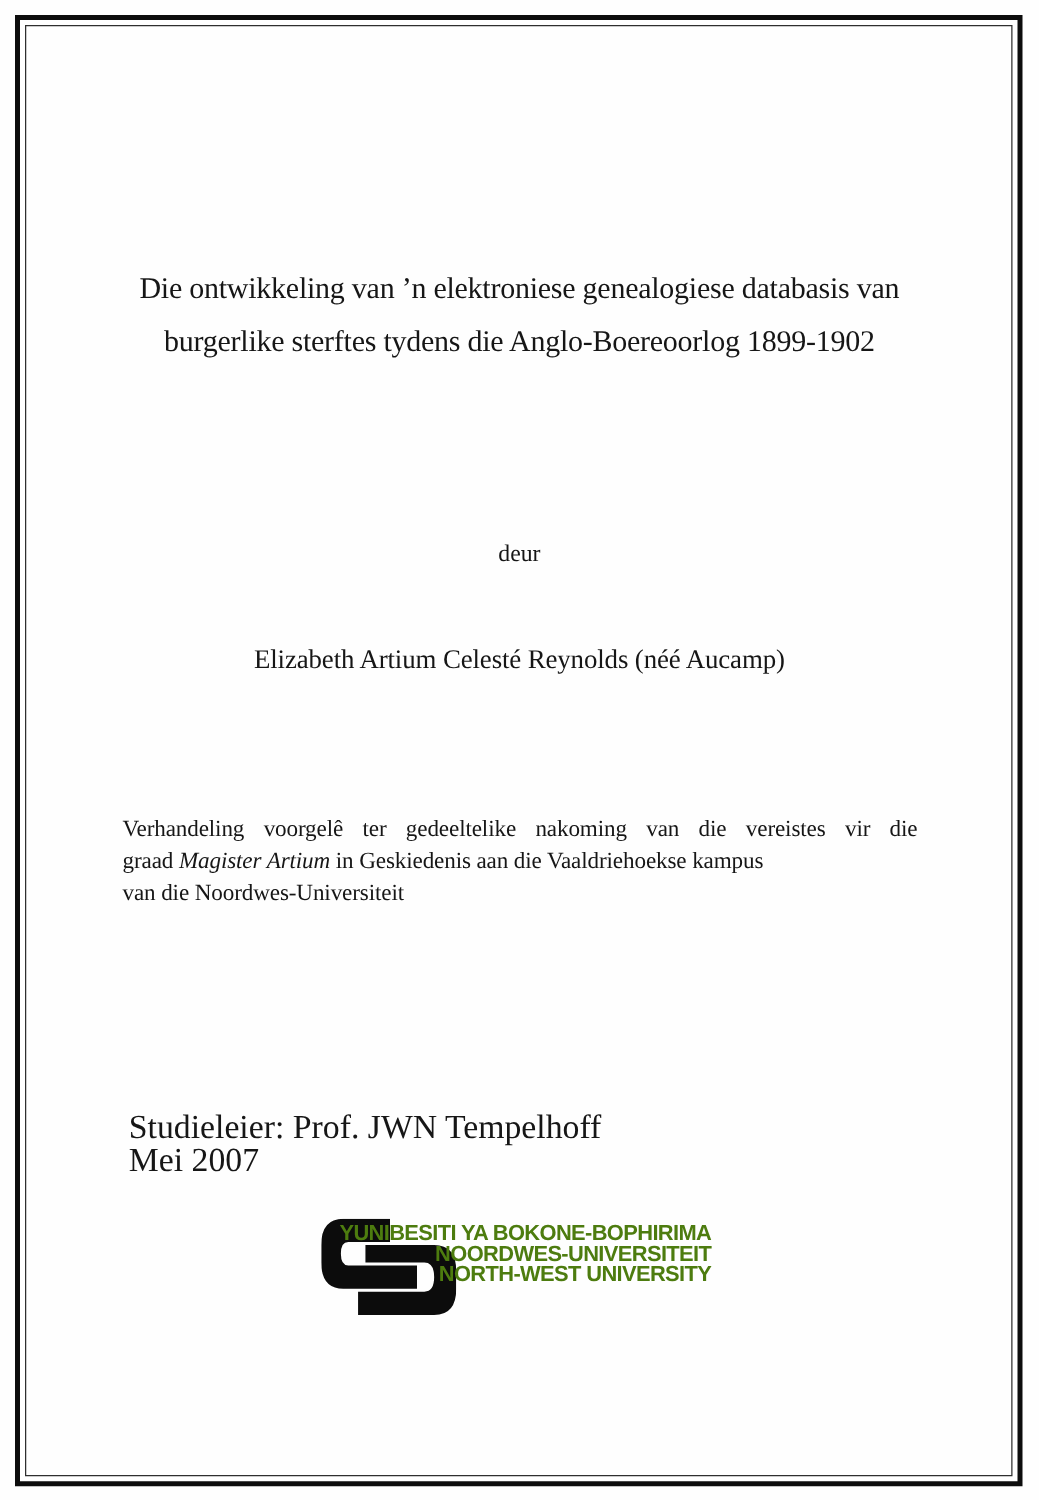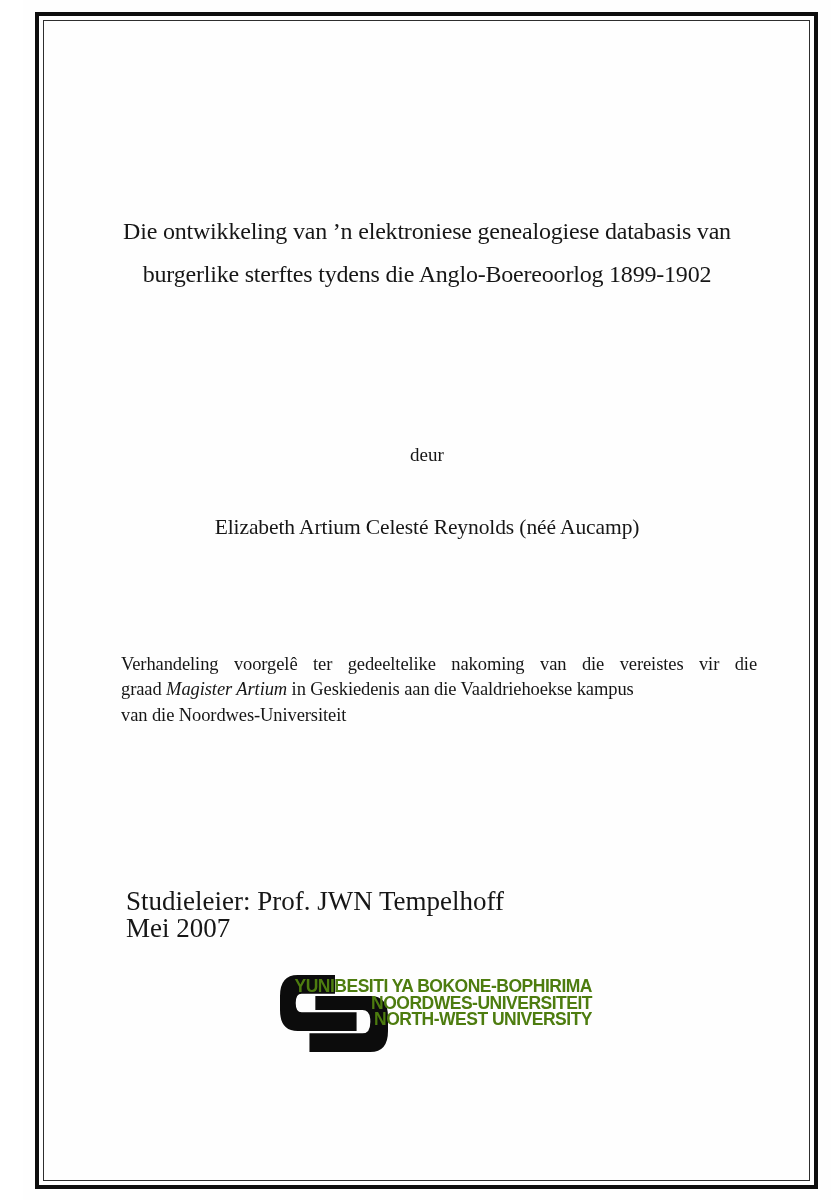--- a/index.html
+++ b/index.html
@@ -7,21 +7,20 @@
   body {
     width: 831px; height: 1200px;
     font-family: "Liberation Serif", serif;
     color: #161616;
     position: relative;
     overflow: hidden;
   }
   .page {
     position: absolute; inset: 0;
     background: #fefefe;
-    margin-left: 23px;
   }
   .frame-outer {
     position: absolute;
     left: 12px; top: 12px; right: 13px; bottom: 11px;
     border: 4px solid #0d0d0d;
   }
   .frame-inner {
     position: absolute;
     left: 20px; top: 20px; right: 21px; bottom: 19px;
     border: 1.5px solid #2e2e2e;
@@ -29,21 +28,21 @@
   .title-block {
     position: absolute;
     top: 210px; left: 40px; right: 40px;
     text-align: center;
     font-size: 24px;
     line-height: 43px;
     letter-spacing: -0.2px;
   }
   .byline {
     position: absolute;
-    top: 444px; left: 0; right: 0;
+    top: 433px; left: 0; right: 0;
     text-align: center;
     font-size: 19px;
   }
   .author {
     position: absolute;
     top: 515px; left: 0; right: 0;
     text-align: center;
     font-size: 21.5px;
     letter-spacing: -0.1px;
   }

